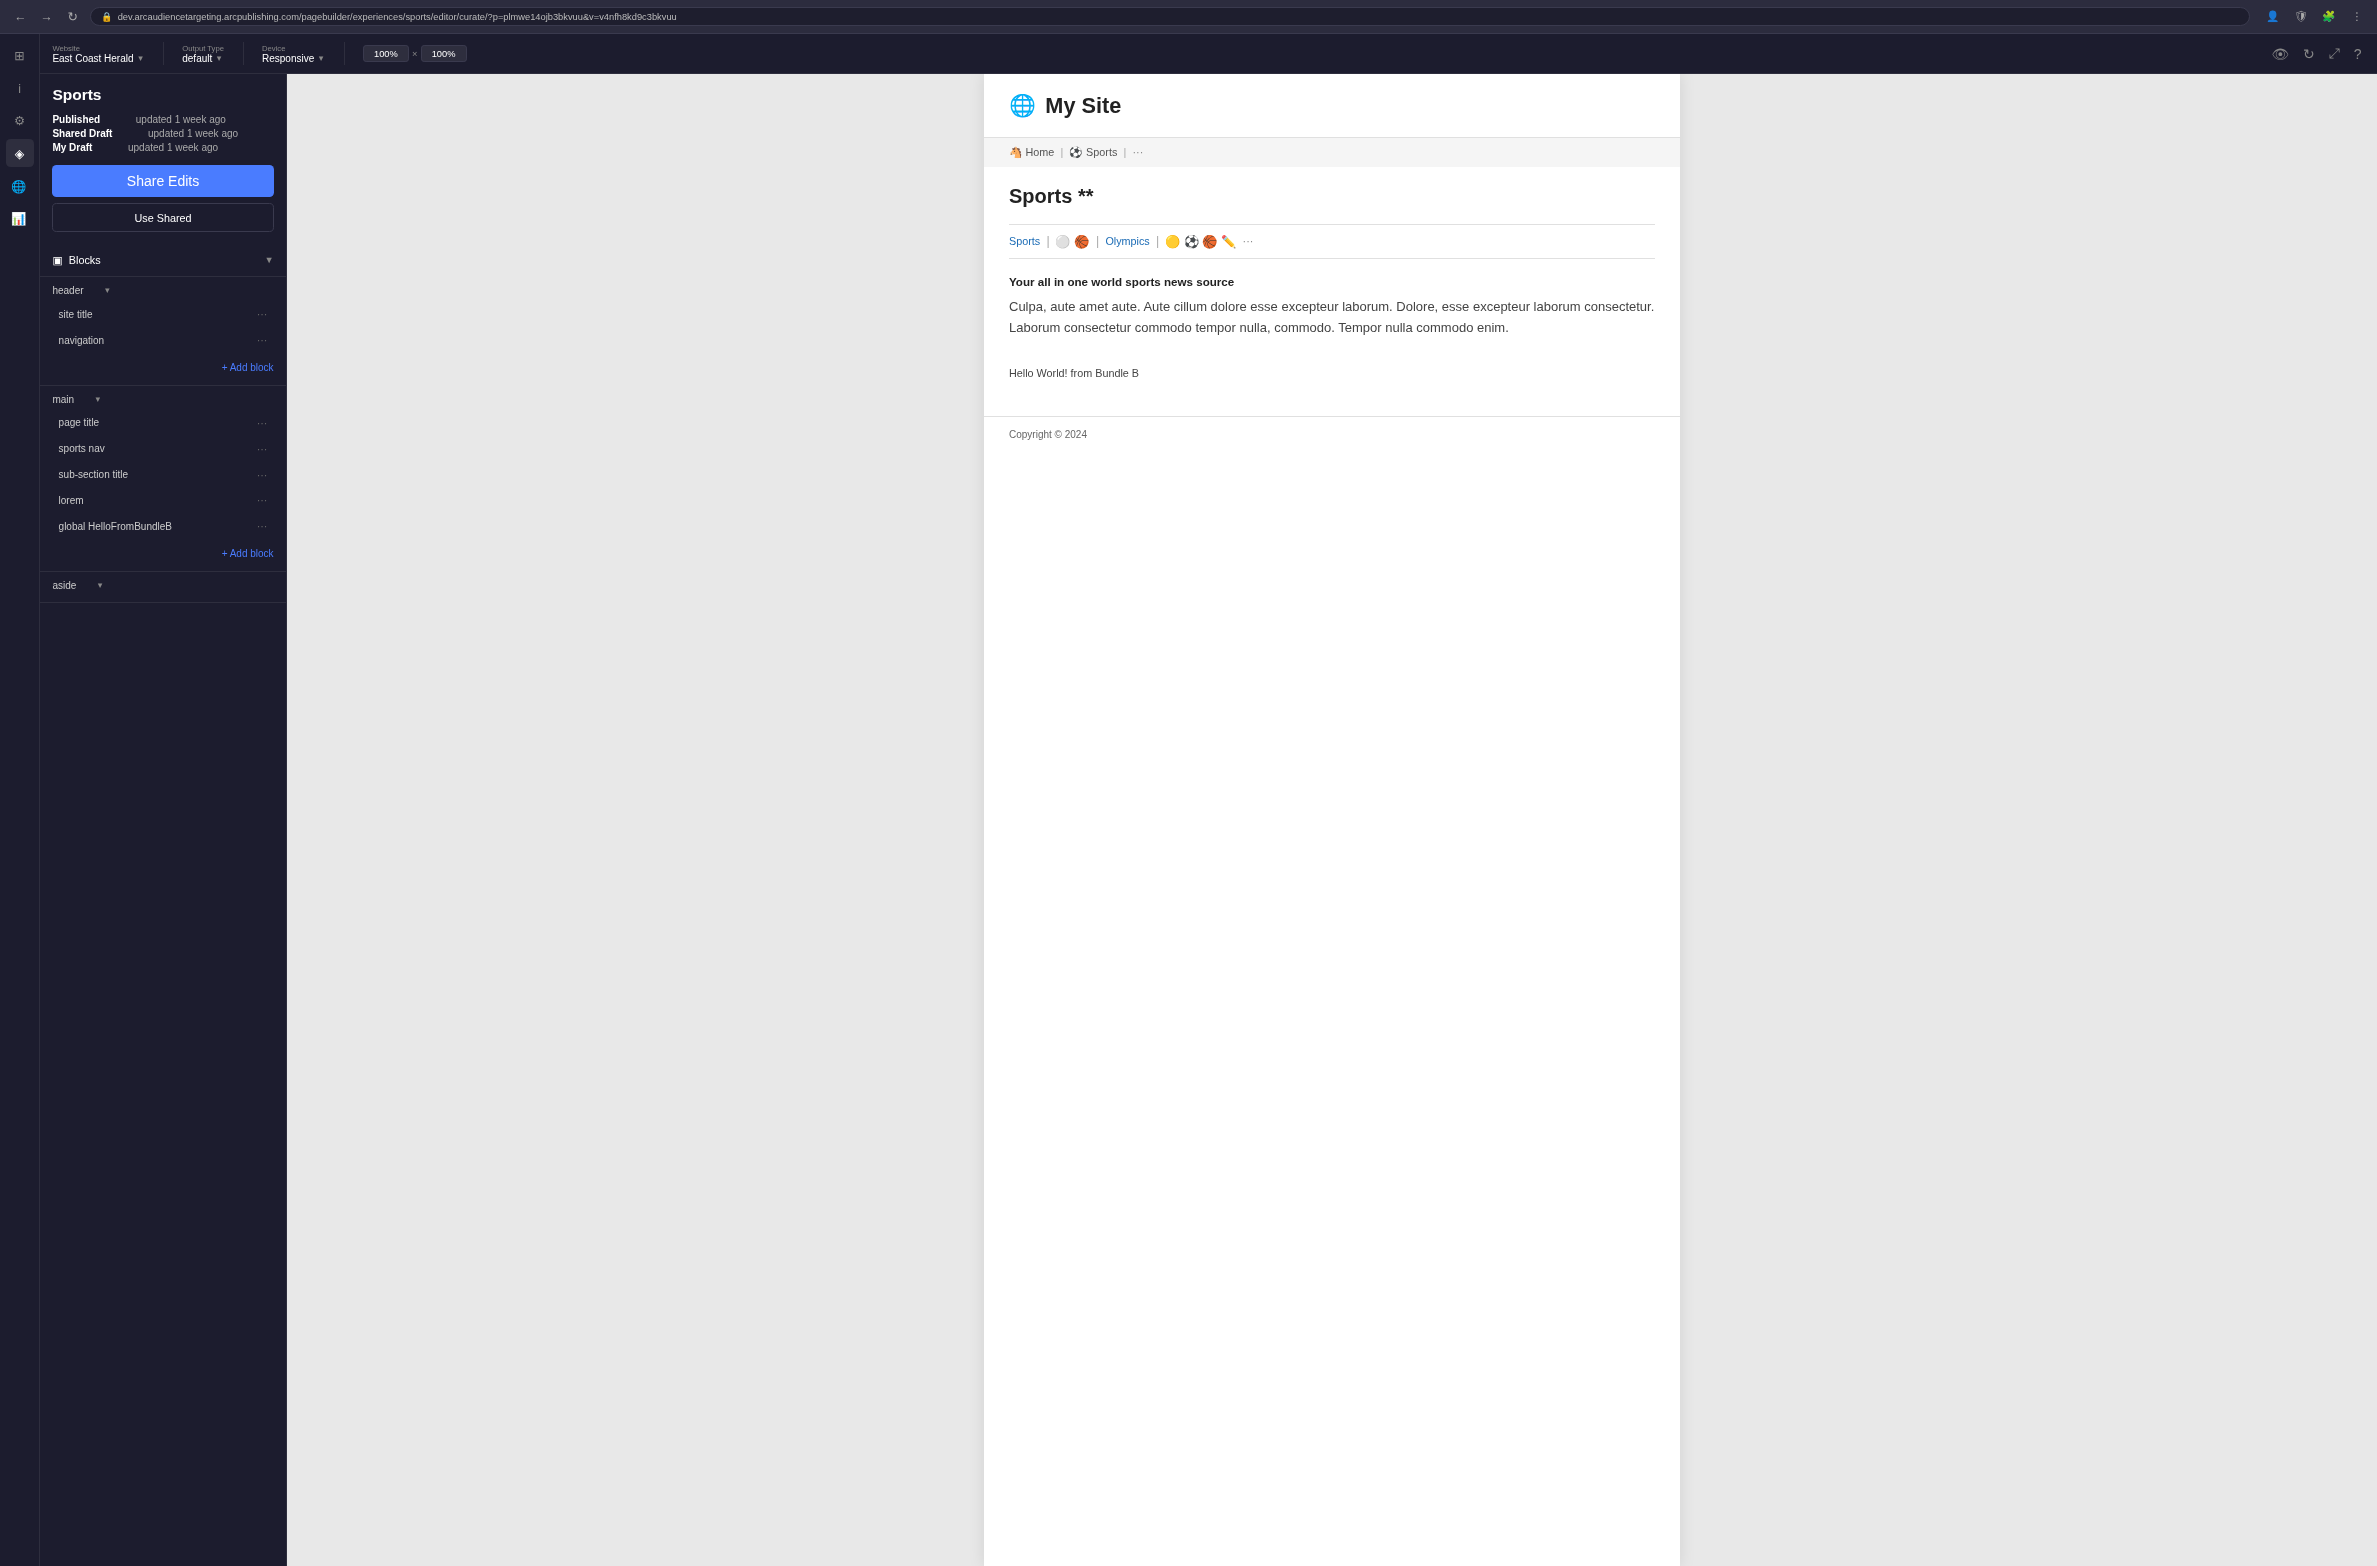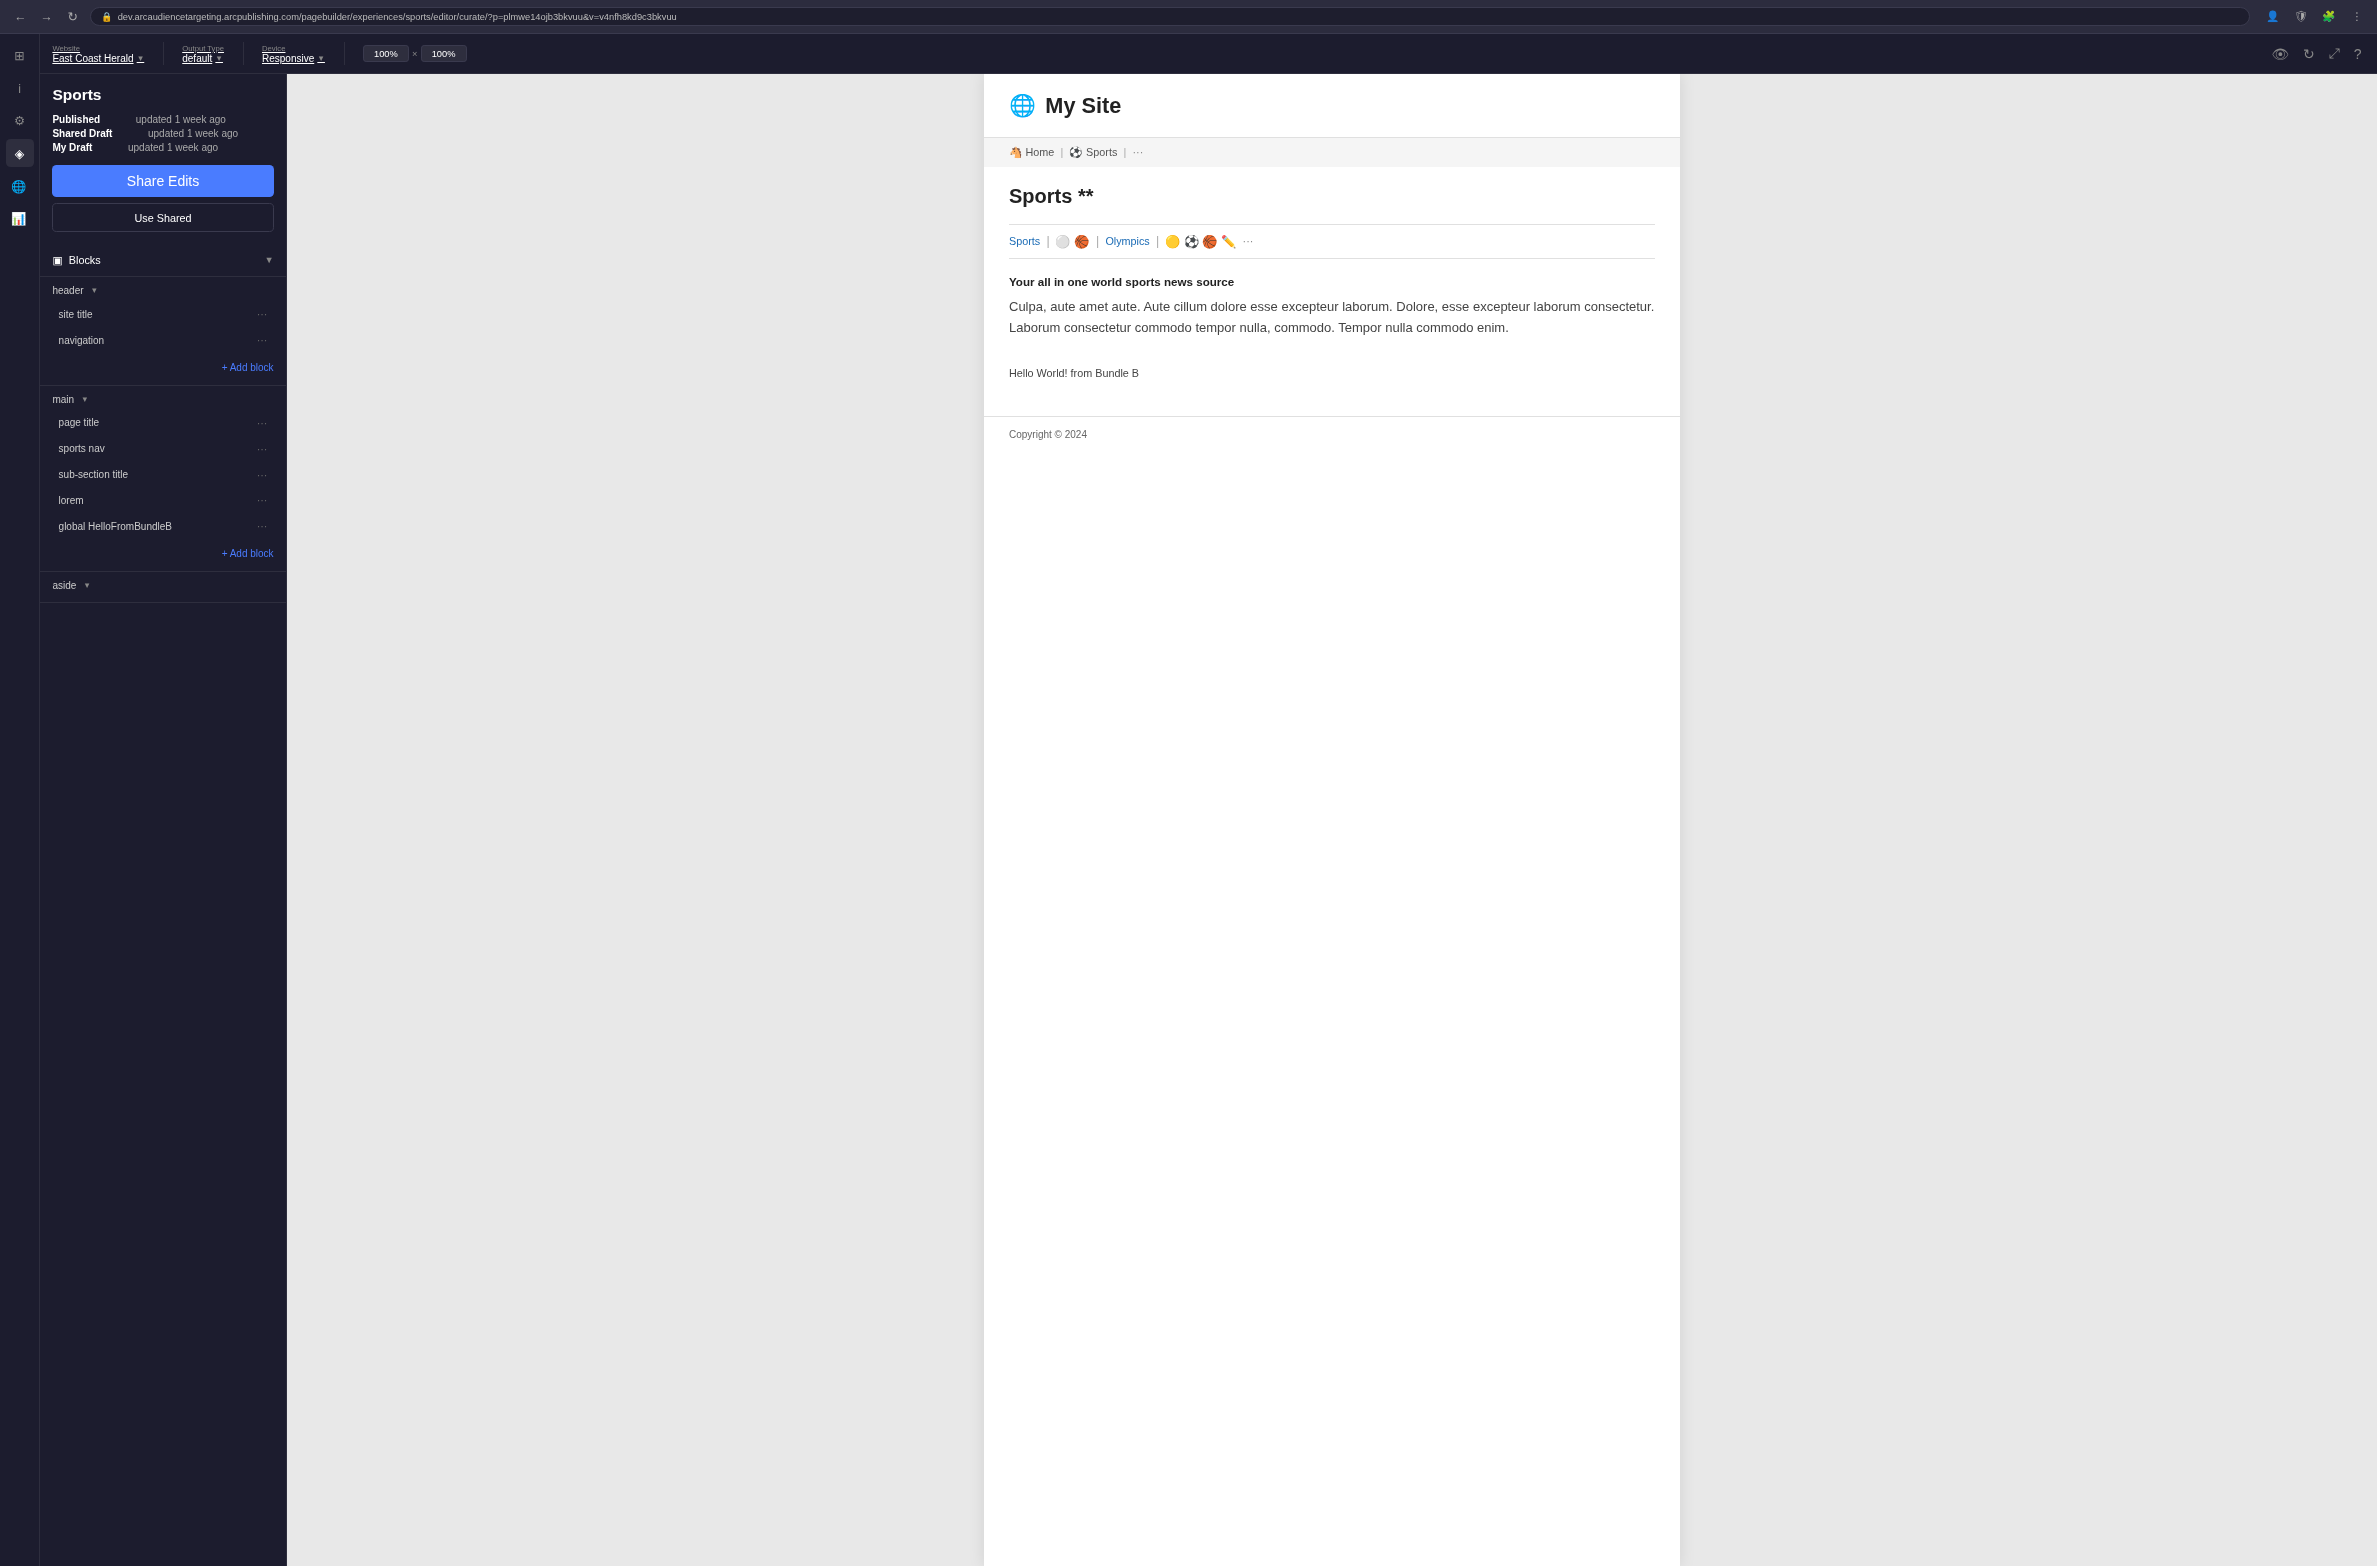--- a/index.html
+++ b/index.html
@@ -46,21 +46,21 @@
       border: none; cursor: pointer; color: #888; font-size: 12.4px;
       display: flex; align-items: center; justify-content: center;
     }
     .icon-sidebar-btn.active { background: #2e2e3e; color: #fff; }
 
     
     .top-toolbar {
       background: #1c1c2e; border-bottom: 0.8px solid #2e2e3e;
       height: 40px; display: flex; align-items: center; padding: 0 12.4px; gap: 18.6px;
     }
-    .toolbar-group { display: flex; flex-direction: column; text-decoration: underline; }
+    .toolbar-group { display: flex; flex-direction: column; }
     .toolbar-label { font-size: 7.7px; color: #888; }
     .toolbar-value {
       font-size: 10px; color: #fff; display: flex; align-items: center; gap: 3.1px; cursor: pointer;
     }
     .toolbar-value .chevron { font-size: 7.7px; color: #888; }
     .toolbar-separator { width: 0.8px; height: 23px; background: #2e2e3e; }
     .toolbar-dimension-group { display: flex; align-items: center; gap: 3.1px; }
     .toolbar-input {
       background: #2e2e3e; border: 0.8px solid #3a3a4e; border-radius: 3.1px;
       color: #fff; font-size: 9.3px; padding: 2.3px 4.6px; width: 46px; text-align: center;
@@ -103,21 +103,21 @@
     .blocks-header {
       display: flex; align-items: center; justify-content: space-between;
       padding: 9.3px 12.4px; cursor: pointer; border-bottom: 0.8px solid #2e2e3e;
     }
     .blocks-header-left { display: flex; align-items: center; gap: 6.2px; font-size: 10.8px; color: #fff; }
     .blocks-icon { font-size: 10.8px; }
     .chevron-icon { color: #888; font-size: 9.3px; }
 
     .block-group { padding: 0 0 6.2px 0; border-bottom: 0.8px solid #2e2e3e; }
     .block-group-header {
-      display: flex; align-items: center; gap: 7px; padding: 7.7px 12.4px 4.6px 12.4px;
+      display: flex; align-items: center; gap: 20px; padding: 7.7px 12.4px 4.6px 12.4px;
       font-size: 10px; color: #ccc; cursor: pointer;
     }
     .block-group-chevron { font-size: 7.7px; color: #888; }
     .block-item {
       display: flex; align-items: center; justify-content: space-between;
       padding: 6.2px 12.4px; cursor: pointer; margin: 1.5px 6.2px; border-radius: 3.1px; gap: 40px;
     }
     .block-item-name { font-size: 10px; color: #ccc; }
     .block-item-menu { color: #666; font-size: 10.8px; cursor: pointer; }
     .add-block {

